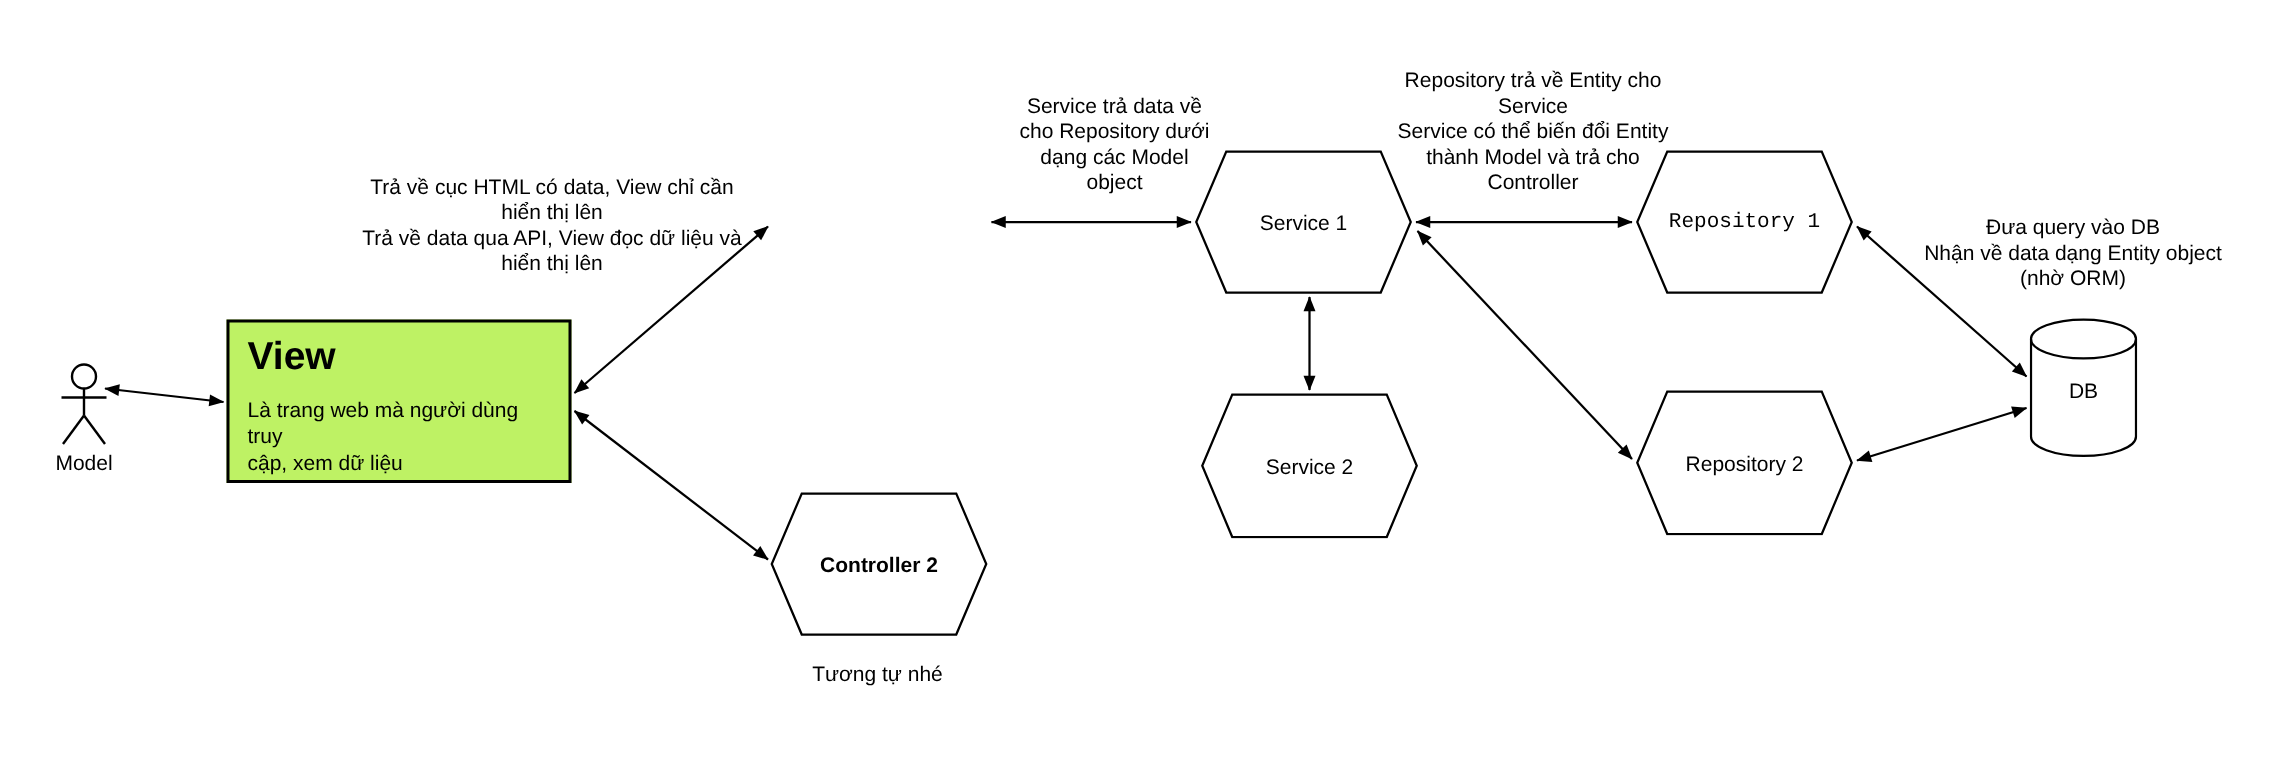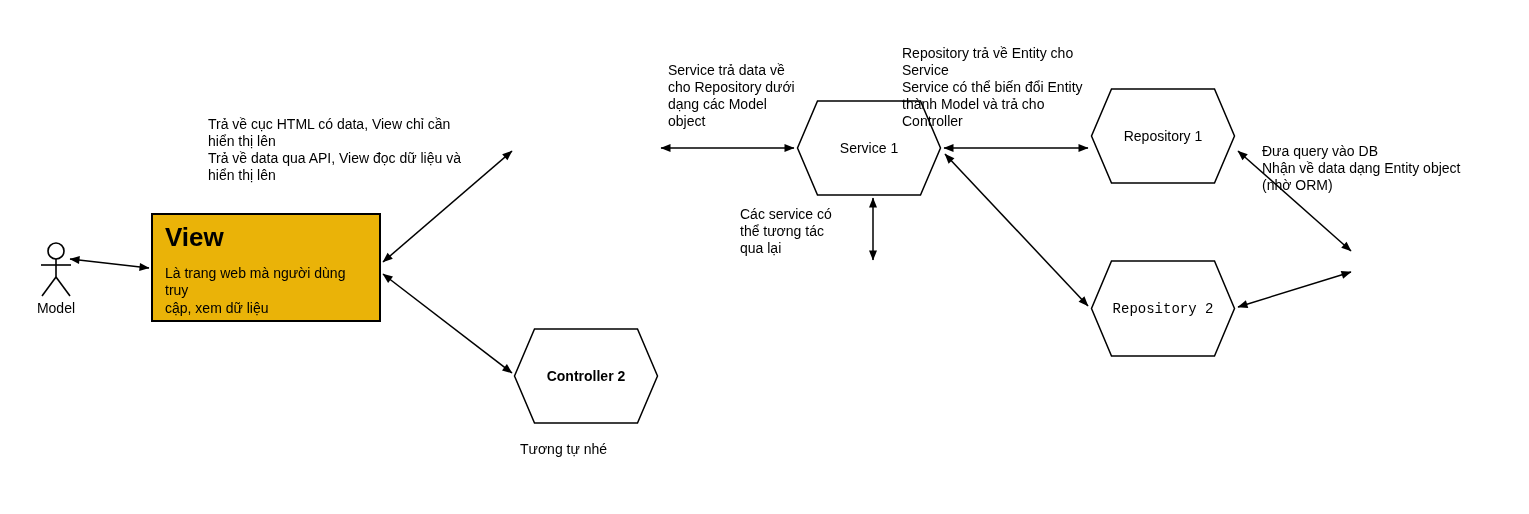--- a/index.html
+++ b/index.html
@@ -21,29 +21,29 @@
     font-size: 14px; text-align: center;
   }
   .db-label {
     position: absolute; left: 0; right: 0; top: 52%;
     transform: translateY(-50%);
     text-align: center; font-size: 14px;
   }
   .note {
     position: absolute;
     white-space: pre-line;
-    text-align: left;
+    text-align: center;
     font-size: 14px;
     line-height: 1.22;
   }
   .view-box {
     position: absolute; left: 151px; top: 213px;
     width: 230px; height: 109px;
     border: 2px solid #000000;
-    background: #eab308;
+    background: #bef264;
     box-sizing: border-box;
     padding: 8px 12px;
   }
   .view-title { font-size: 26px; font-weight: bold; line-height: 1.1; }
   .view-desc {
     margin-top: 13px; font-size: 14px; line-height: 1.25;
     white-space: pre-line;
   }
   .actor { position: absolute; left: 39px; top: 242px; }
   .actor-label {
@@ -100,49 +100,59 @@
     <span class="node-label">Controller 2</span>
   </div>
 
   <div class="node" style="left:796px; top:100px;">
     <svg width="146" height="96" viewBox="0 0 146 96">
       <polygon points="21.5,1 124.5,1 144.5,48 124.5,95 21.5,95 1.5,48" fill="#ffffff" stroke="#000000" stroke-width="1.5"></polygon>
     </svg>
     <span class="node-label">Service 1</span>
   </div>
 
+  <div class="node" style="left:800px; top:262px;">
+    <svg width="146" height="97" viewBox="0 0 146 97">
+      <polygon points="21.5,1 124.5,1 144.5,48.5 124.5,96 21.5,96 1.5,48.5" fill="#ffffff" stroke="#000000" stroke-width="1.5"></polygon>
+    </svg>
+    <span class="node-label">Service 2</span>
+  </div>
 
-  <div class="node" style="left:1090px; top:88px;">
+  <div class="node" style="left:1090px; top:100px;font-family:Liberation Mono, monospace;">
     <svg width="146" height="96" viewBox="0 0 146 96">
       <polygon points="21.5,1 124.5,1 144.5,48 124.5,95 21.5,95 1.5,48" fill="#ffffff" stroke="#000000" stroke-width="1.5"></polygon>
     </svg>
     <span class="node-label">Repository 1</span>
   </div>
 
-  <div class="node" style="left:1090px; top:260px;font-family:Liberation Mono, monospace;">
+  <div class="node" style="left:1090px; top:260px;">
     <svg width="146" height="97" viewBox="0 0 146 97">
       <polygon points="21.5,1 124.5,1 144.5,48.5 124.5,96 21.5,96 1.5,48.5" fill="#ffffff" stroke="#000000" stroke-width="1.5"></polygon>
     </svg>
     <span class="node-label">Repository 2</span>
   </div>
 
+  <div class="node" style="left:1353px; top:212px;">
+    <svg width="72" height="93" viewBox="0 0 72 93">
+      <path d="M1,14 A35,13 0 0 1 71,14 L71,79 A35,13 0 0 1 1,79 Z" fill="#ffffff" stroke="#000000" stroke-width="1.5"></path>
+      <path d="M1,14 A35,13 0 0 0 71,14" fill="none" stroke="#000000" stroke-width="1.5"></path>
+    </svg>
+    <span class="db-label">DB</span>
+  </div>
 
   <div class="note" style="left:208px; top:116px; width:320px;">Trả về cục HTML có data, View chỉ cần
 hiển thị lên
 Trả về data qua API, View đọc dữ liệu và
 hiển thị lên</div>
 
   <div class="note" style="left:668px; top:62px; width:150px;">Service trả data về
 cho Repository dưới
 dạng các Model
 object</div>
 
-  <div class="note" style="left:740px; top:206px; width:110px;">Các service có
-thể tương tác
-qua lại</div>
 
   <div class="note" style="left:902px; top:45px; width:240px;">Repository trả về Entity cho
 Service
 Service có thể biến đổi Entity
 thành Model và trả cho
 Controller</div>
 
   <div class="note" style="left:1262px; top:143px; width:240px;">Đưa query vào DB
 Nhận về data dạng Entity object
 (nhờ ORM)</div>

